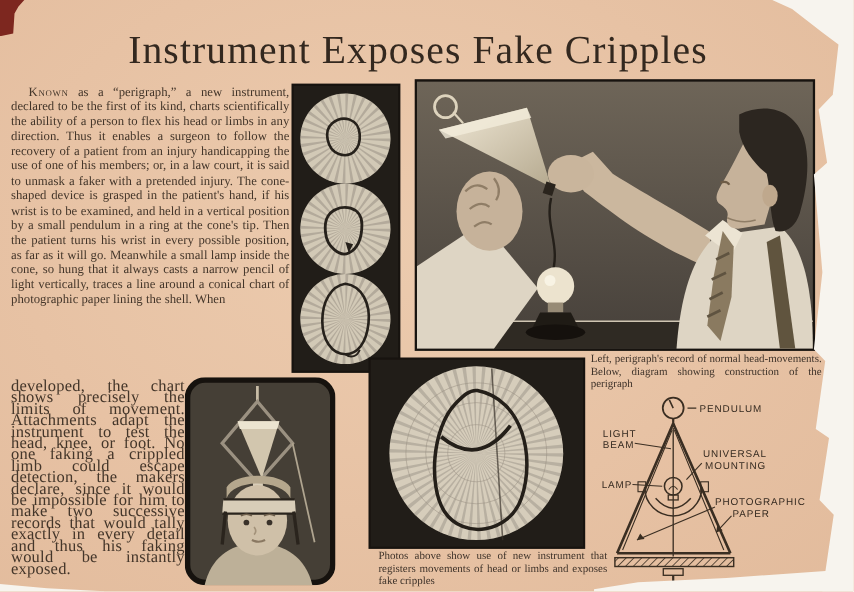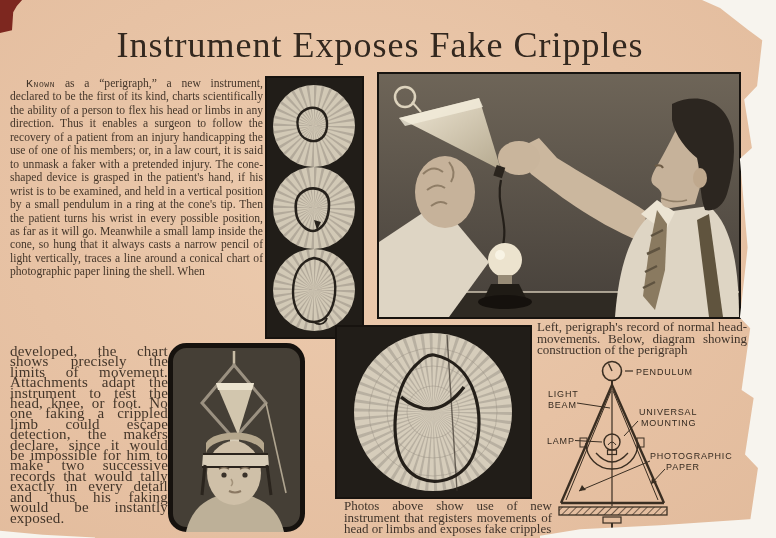--- a/index.html
+++ b/index.html
@@ -8,25 +8,25 @@
         font-family:"Liberation Serif","DejaVu Serif",serif;color:#393026;}
   .abs{position:absolute;}
 
   
   #headline{left:30px;top:24px;width:700px;text-align:center;
             font-size:36px;letter-spacing:1px;color:#33281f;}
 
   
   .bodycol{color:#44362a;text-align:justify;}
   #para1{left:10px;top:77px;width:253px;font-size:11.6px;line-height:13.45px;text-indent:16px;}
-  #para1 .lead{font-variant:small-caps;letter-spacing:.6px;font-family:Liberation Mono, monospace;}
+  #para1 .lead{font-variant:small-caps;letter-spacing:.6px;}
   #para2{left:10px;top:346px;width:158px;font-size:15px;line-height:10.4px;letter-spacing:.2px;}
 
   
-  .caption{font-size:13px;line-height:11.6px;color:#3f332a;text-align:justify;}
+  .caption{font-size:10px;line-height:11.6px;color:#3f332a;text-align:justify;}
   #cap-right{left:537px;top:321px;width:210px;}
   #cap-bottom{left:344px;top:500px;width:208px;}
 
   
   .photo{background:#211d18;box-shadow:0 0 0 2px #17130f;}
   #strip{left:267px;top:78px;width:95px;height:259px;}
   #man-photo{left:379px;top:74px;width:360px;height:243px;}
   #chart-photo{left:337px;top:327px;width:193px;height:170px;}
   #child-photo{left:168px;top:343px;width:137px;height:189px;background:transparent;box-shadow:none;}
   #diagram{left:535px;top:357px;width:200px;height:181px;}

